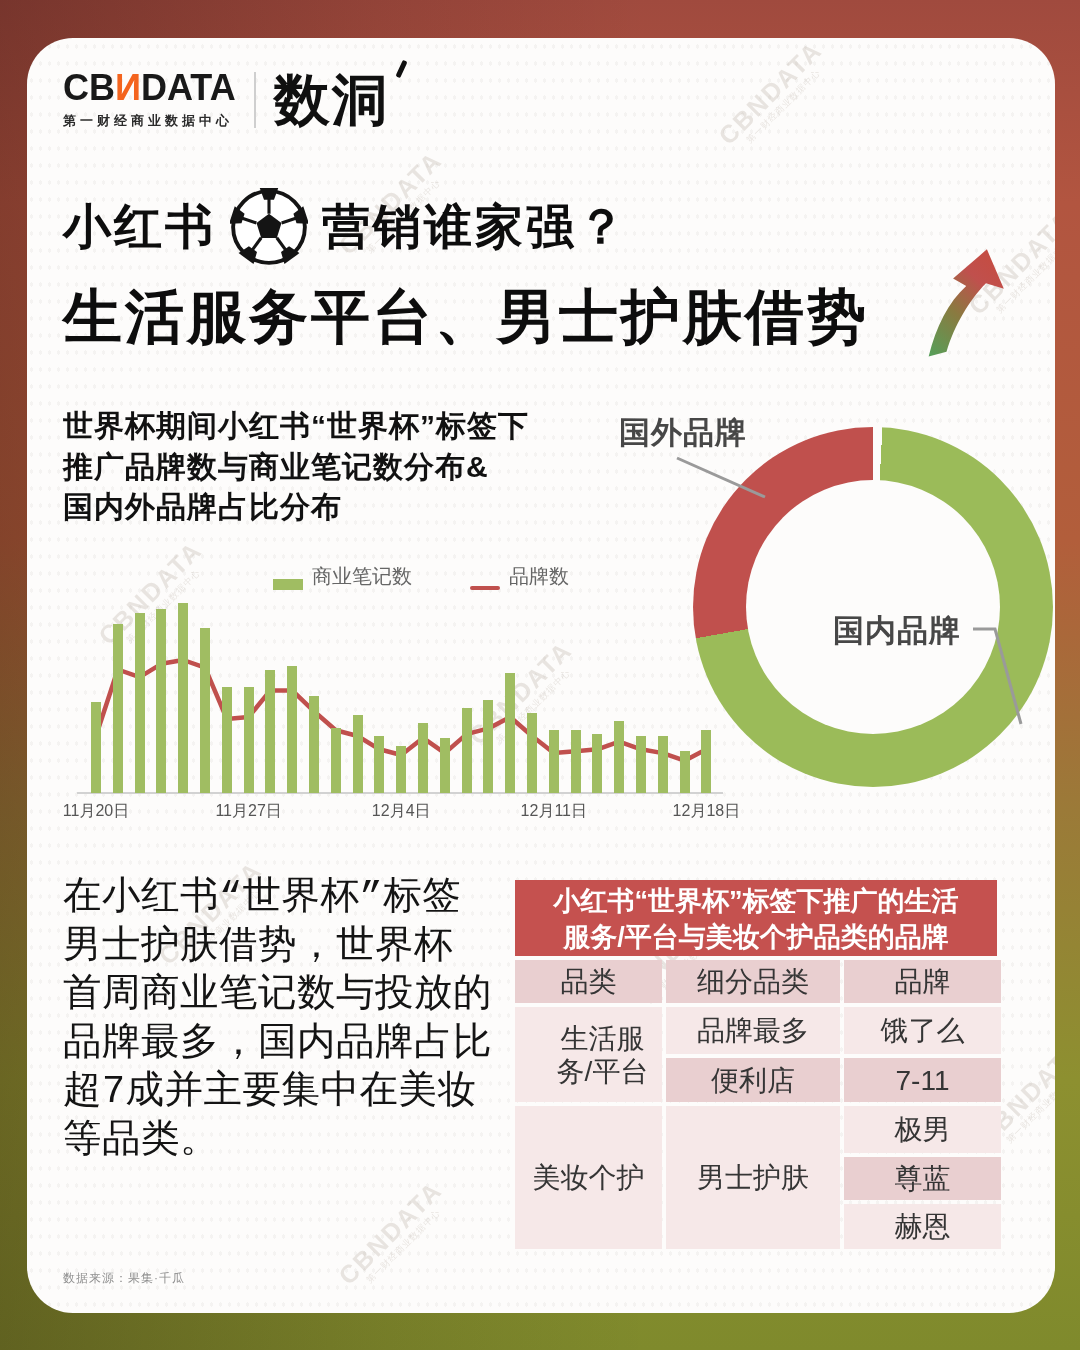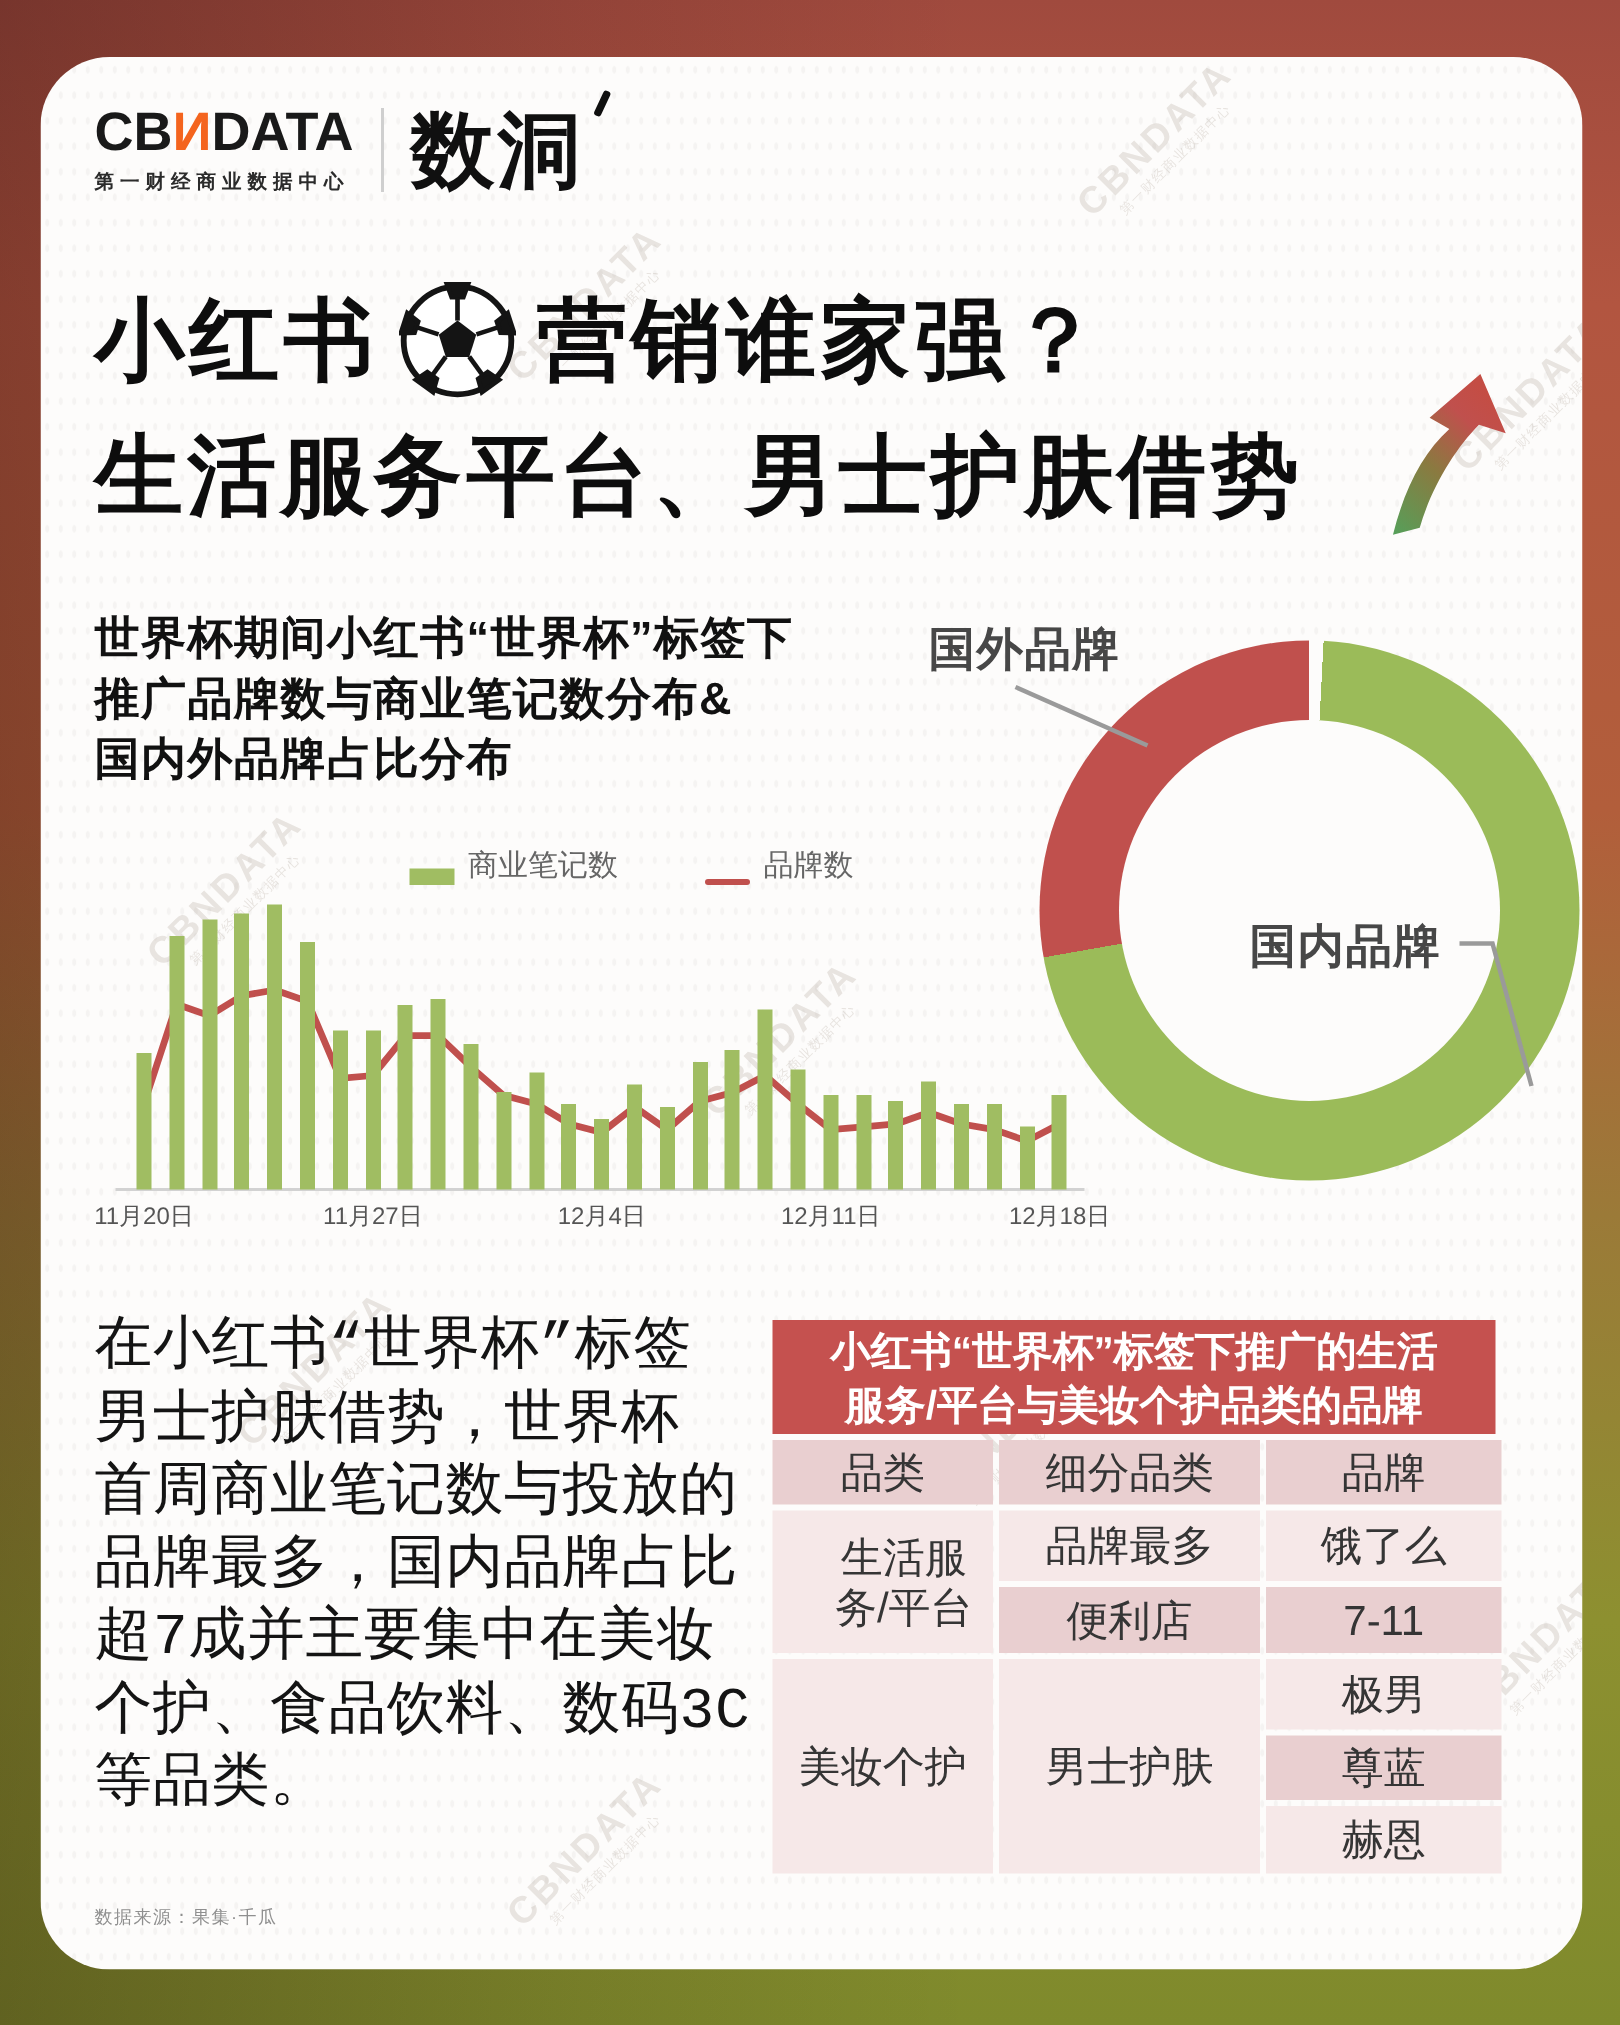--- a/index.html
+++ b/index.html
@@ -26,21 +26,21 @@
   .logo-word{font-size:36px;font-weight:800;color:#191919;letter-spacing:0px;line-height:1;}
   .logo-word .n{color:#f4641e;display:inline-block;transform:scaleX(-1);}
   .logo-sub{font-size:13px;color:#2b2b2b;letter-spacing:4px;margin-top:6px;font-weight:600;}
   .logo-div{width:2px;height:56px;background:#cfcfcf;margin:0 18px;}
   .brand-wrap{position:relative;}
   .brand{font-size:56px;font-weight:900;color:#101010;line-height:1;letter-spacing:2px;}
   .brand-tick{position:absolute;right:-14px;top:-12px;width:5px;height:18px;background:#101010;
       transform:rotate(25deg);border-radius:2px;}
   
   .title1{position:absolute;left:36px;top:150px;display:flex;align-items:center;gap:14px;
-      font-size:60px;font-weight:900;color:#0d0d0d;letter-spacing:3px;line-height:1;}
+      font-size:48px;font-weight:900;color:#0d0d0d;letter-spacing:3px;line-height:1;}
   .title2{position:absolute;left:36px;top:250px;font-size:59px;font-weight:900;color:#0d0d0d;
       letter-spacing:3px;line-height:1;}
   .arrow-wrap{position:absolute;left:896px;top:204px;width:94px;height:120px;}
   .intro{position:absolute;left:36px;top:368px;font-size:30px;font-weight:800;color:#111;
       line-height:40.5px;letter-spacing:1px;}
   
   .legend{position:absolute;left:246px;top:525px;display:flex;align-items:center;gap:58px;
       font-size:20px;color:#666;}
   .legend .item{display:flex;align-items:flex-end;gap:9px;}
   .sw-bar{width:30px;height:11px;}
@@ -223,21 +223,20 @@
     <polyline points="650,420 738,459" fill="none" stroke="#9a9a9a" stroke-width="3"></polyline>
     <polyline points="946,591 968,591 994,686" fill="none" stroke="#9a9a9a" stroke-width="3"></polyline>
   </svg>
 
   <div class="body-text">
     <div>在小红书“世界杯”标签</div>
     <div>男士护肤借势，世界杯</div>
     <div>首周商业笔记数与投放的</div>
     <div>品牌最多，国内品牌占比</div>
     <div>超7成并主要集中在美妆</div>
-    <div>个护、食品饮料、数码3C</div>
     <div>等品类。</div>
   </div>
 
   <div class="tbl">
     <div class="tbl-head" id="tbl-head" style="background: rgb(197, 81, 79);">
       <div>小红书“世界杯”标签下推广的生活</div>
       <div>服务/平台与美妆个护品类的品牌</div>
     </div>
     <div class="tbl-grid">
       <div class="cell dark" style="background: rgb(233, 207, 208);">品类</div>

